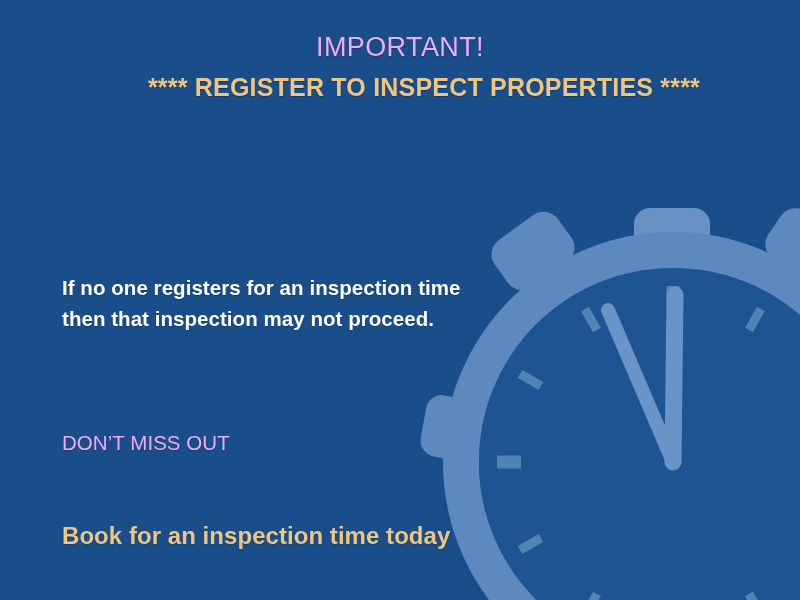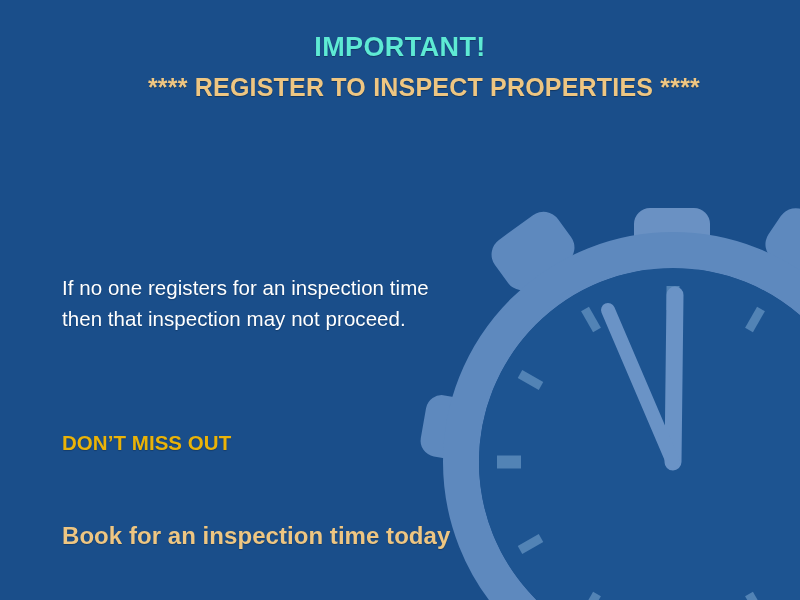--- a/index.html
+++ b/index.html
@@ -41,23 +41,23 @@
   }
 
   .heading-block {
     position:absolute;
     left:0; top:32px;
     width:800px;
     text-align:center;
   }
 
   .headline-1 {
-    color:#5eead4;
+    color:#f0abfc;
     font-size:27px;
-    font-weight:700;
+    font-weight:400;
     letter-spacing:0.4px;
     line-height:1.12;
     text-shadow:0 1px 1px rgba(0,0,0,0.28);
   }
 
   .headline-2 {
     color:#eec682;
     font-size:25px;
     font-weight:bold;
     letter-spacing:0.2px;
@@ -73,28 +73,28 @@
     color:#ffffff;
     font-size:20.5px;
     font-weight:400;
     line-height:31px;
     letter-spacing:0.05px;
     text-shadow:0 1px 1px rgba(0,0,0,0.22);
     white-space:pre-wrap;
   }
 
   #para-1 { top:147px; width:670px; }
-  #para-2 { top:272px; width:520px; }
+  #para-2 { top:272px; width:520px;font-weight:bold; }
   #cta    { top:365px; width:470px; }
 
   .cta-line { line-height:31px; white-space:pre; }
 
   .cta-white {
-    color:#eab308;
-    font-weight:700;
+    color:#f0abfc;
+    font-weight:400;
     font-size:20.5px;
   }
 
   .cta-gold {
     color:#eec682;
     font-weight:bold;
     font-size:24px;
   }
 </style>
 </head>

